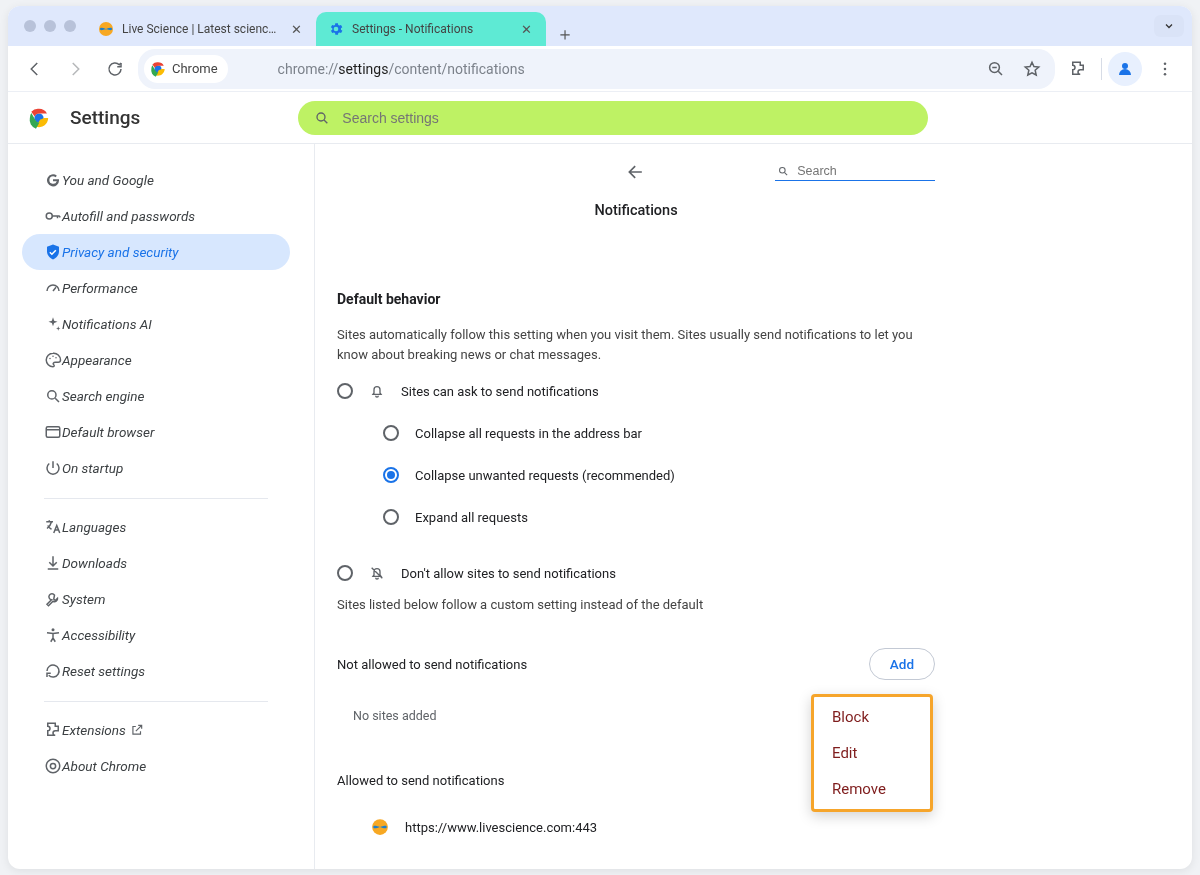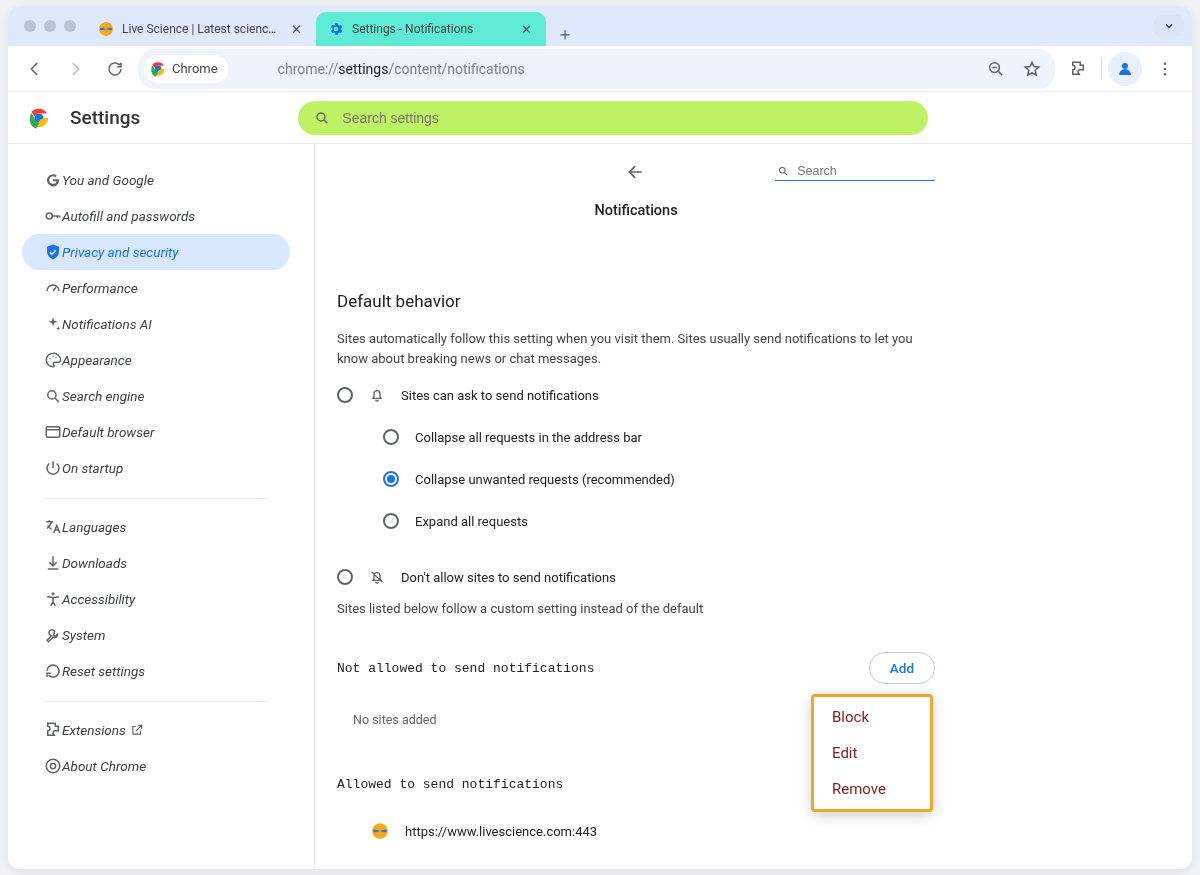--- a/index.html
+++ b/index.html
@@ -169,21 +169,21 @@
     position:absolute; right:0; top:0;
     display:flex; align-items:center; gap:8px;
     border-bottom:1px solid #1a73e8;
     width: 160px; padding: 2px 2px 2px 2px;
   }
   .panel-search .psicon { width:14px; height:14px; color:#5f6368; }
   .panel-search input {
     border:none; outline:none; font-size:12.5px; background:transparent; width:100%;
     color:#202124;
   }
-  .section-title { font-size: 17px; color:#202124; font-weight:400; margin-top: 72px; }
+  .section-title { font-size: 14px; color:#202124; font-weight:700; margin-top: 72px; }
   .section-desc { font-size: 13px; color:#444; line-height:1.55; margin-top: 18px; }
   .radio-row {
     display:flex; align-items:center; gap:16px;
     margin-top: 18px;
     cursor:pointer;
   }
   .sub-radio { margin-left: 46px; margin-top: 26px; }
   .radio {
     width:16px; height:16px; border-radius:50%;
     border: 2px solid #5f6368; flex-shrink:0;
@@ -194,21 +194,21 @@
     content:""; width:8px; height:8px; border-radius:50%; background:#1a73e8;
   }
   .radio-label { font-size: 13px; color:#202124; }
   .inline-icon { width:16px; height:16px; color:#5f6368; flex-shrink:0; }
   .section2-title { font-size:13px; font-weight:500; margin-top: 56px; }
   .section2-desc { font-size:13px; color:#444; margin-top: 16px; }
   .list-head {
     display:flex; align-items:center; justify-content:space-between;
     margin-top: 36px;
   }
-  .list-head-label { font-size: 13px; color:#202124;font-family:Liberation Mono, monospace; }
+  .list-head-label { font-size: 13px; color:#202124; }
   .add-btn {
     border: 1px solid #c3c9d4;
     border-radius: 18px;
     height: 32px;
     padding: 0 20px;
     display:flex; align-items:center;
     color:#1a73e8; font-size:13.5px; font-weight:500;
     cursor:pointer; background:#fff;
   }
   .empty-text { font-size: 12.5px; color:#5f6368; margin-left: 16px; margin-top: 28px; }
@@ -457,33 +457,33 @@
           <span class="nicon">
             <svg viewBox="0 0 24 24" width="18" height="18">
               <path fill="none" stroke="#5f6368" stroke-width="2" d="M12 3v12M7 11l5 5 5-5M5 20h14"></path>
             </svg>
           </span>
           <span>Downloads</span>
         </div>
       <div class="nav-item">
           <span class="nicon">
             <svg viewBox="0 0 24 24" width="18" height="18">
+              <path fill="none" stroke="#5f6368" stroke-width="2" d="M14 7a4 4 0 1 0-4 6l-6 6 2 2 6-6a4 4 0 0 0 6-4l-3 3-2-2z"></path>
+            </svg>
+          </span>
+          <span>System</span>
+        </div>
+      <div class="nav-item">
+          <span class="nicon">
+            <svg viewBox="0 0 24 24" width="18" height="18">
               <circle cx="12" cy="5" r="2" fill="#5f6368"></circle>
               <path fill="none" stroke="#5f6368" stroke-width="2" d="M4 9l8 1 8-1M12 10v6M9 21l3-5 3 5"></path>
             </svg>
           </span>
           <span>Accessibility</span>
-        </div>
-      <div class="nav-item">
-          <span class="nicon">
-            <svg viewBox="0 0 24 24" width="18" height="18">
-              <path fill="none" stroke="#5f6368" stroke-width="2" d="M14 7a4 4 0 1 0-4 6l-6 6 2 2 6-6a4 4 0 0 0 6-4l-3 3-2-2z"></path>
-            </svg>
-          </span>
-          <span>System</span>
         </div>
       <div class="nav-item">
           <span class="nicon">
             <svg viewBox="0 0 24 24" width="18" height="18">
               <path fill="none" stroke="#5f6368" stroke-width="2" d="M4 12a8 8 0 1 1 2.3 5.7M4 20v-5h5"></path>
             </svg>
           </span>
           <span>Reset settings</span>
         </div>
       <div class="nav-sep"></div>

